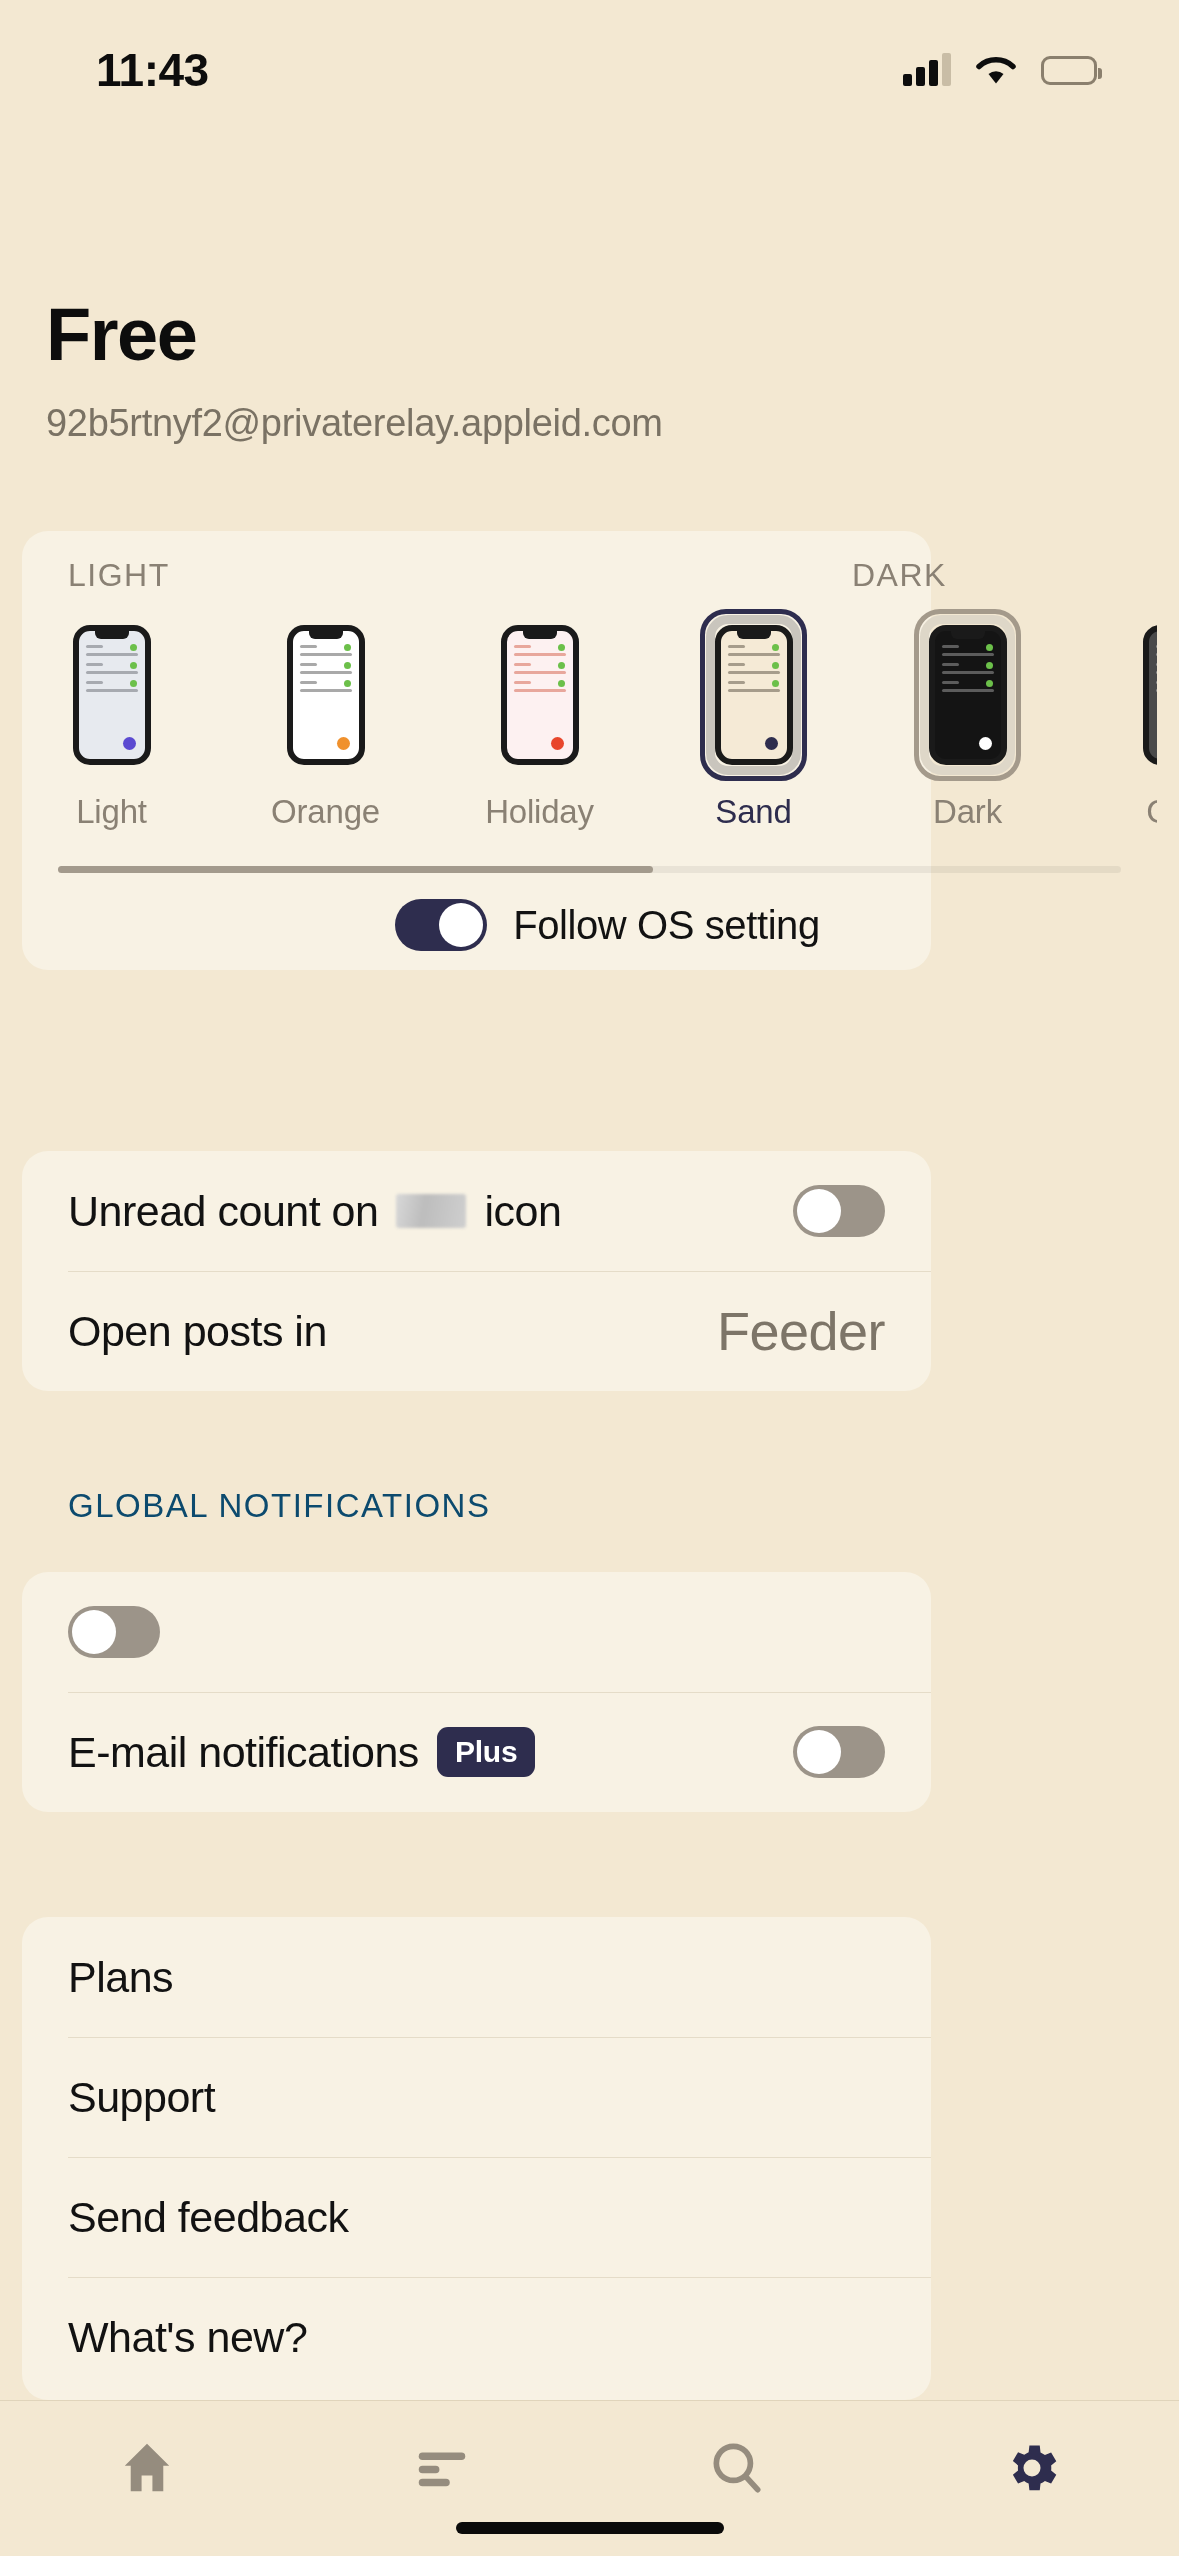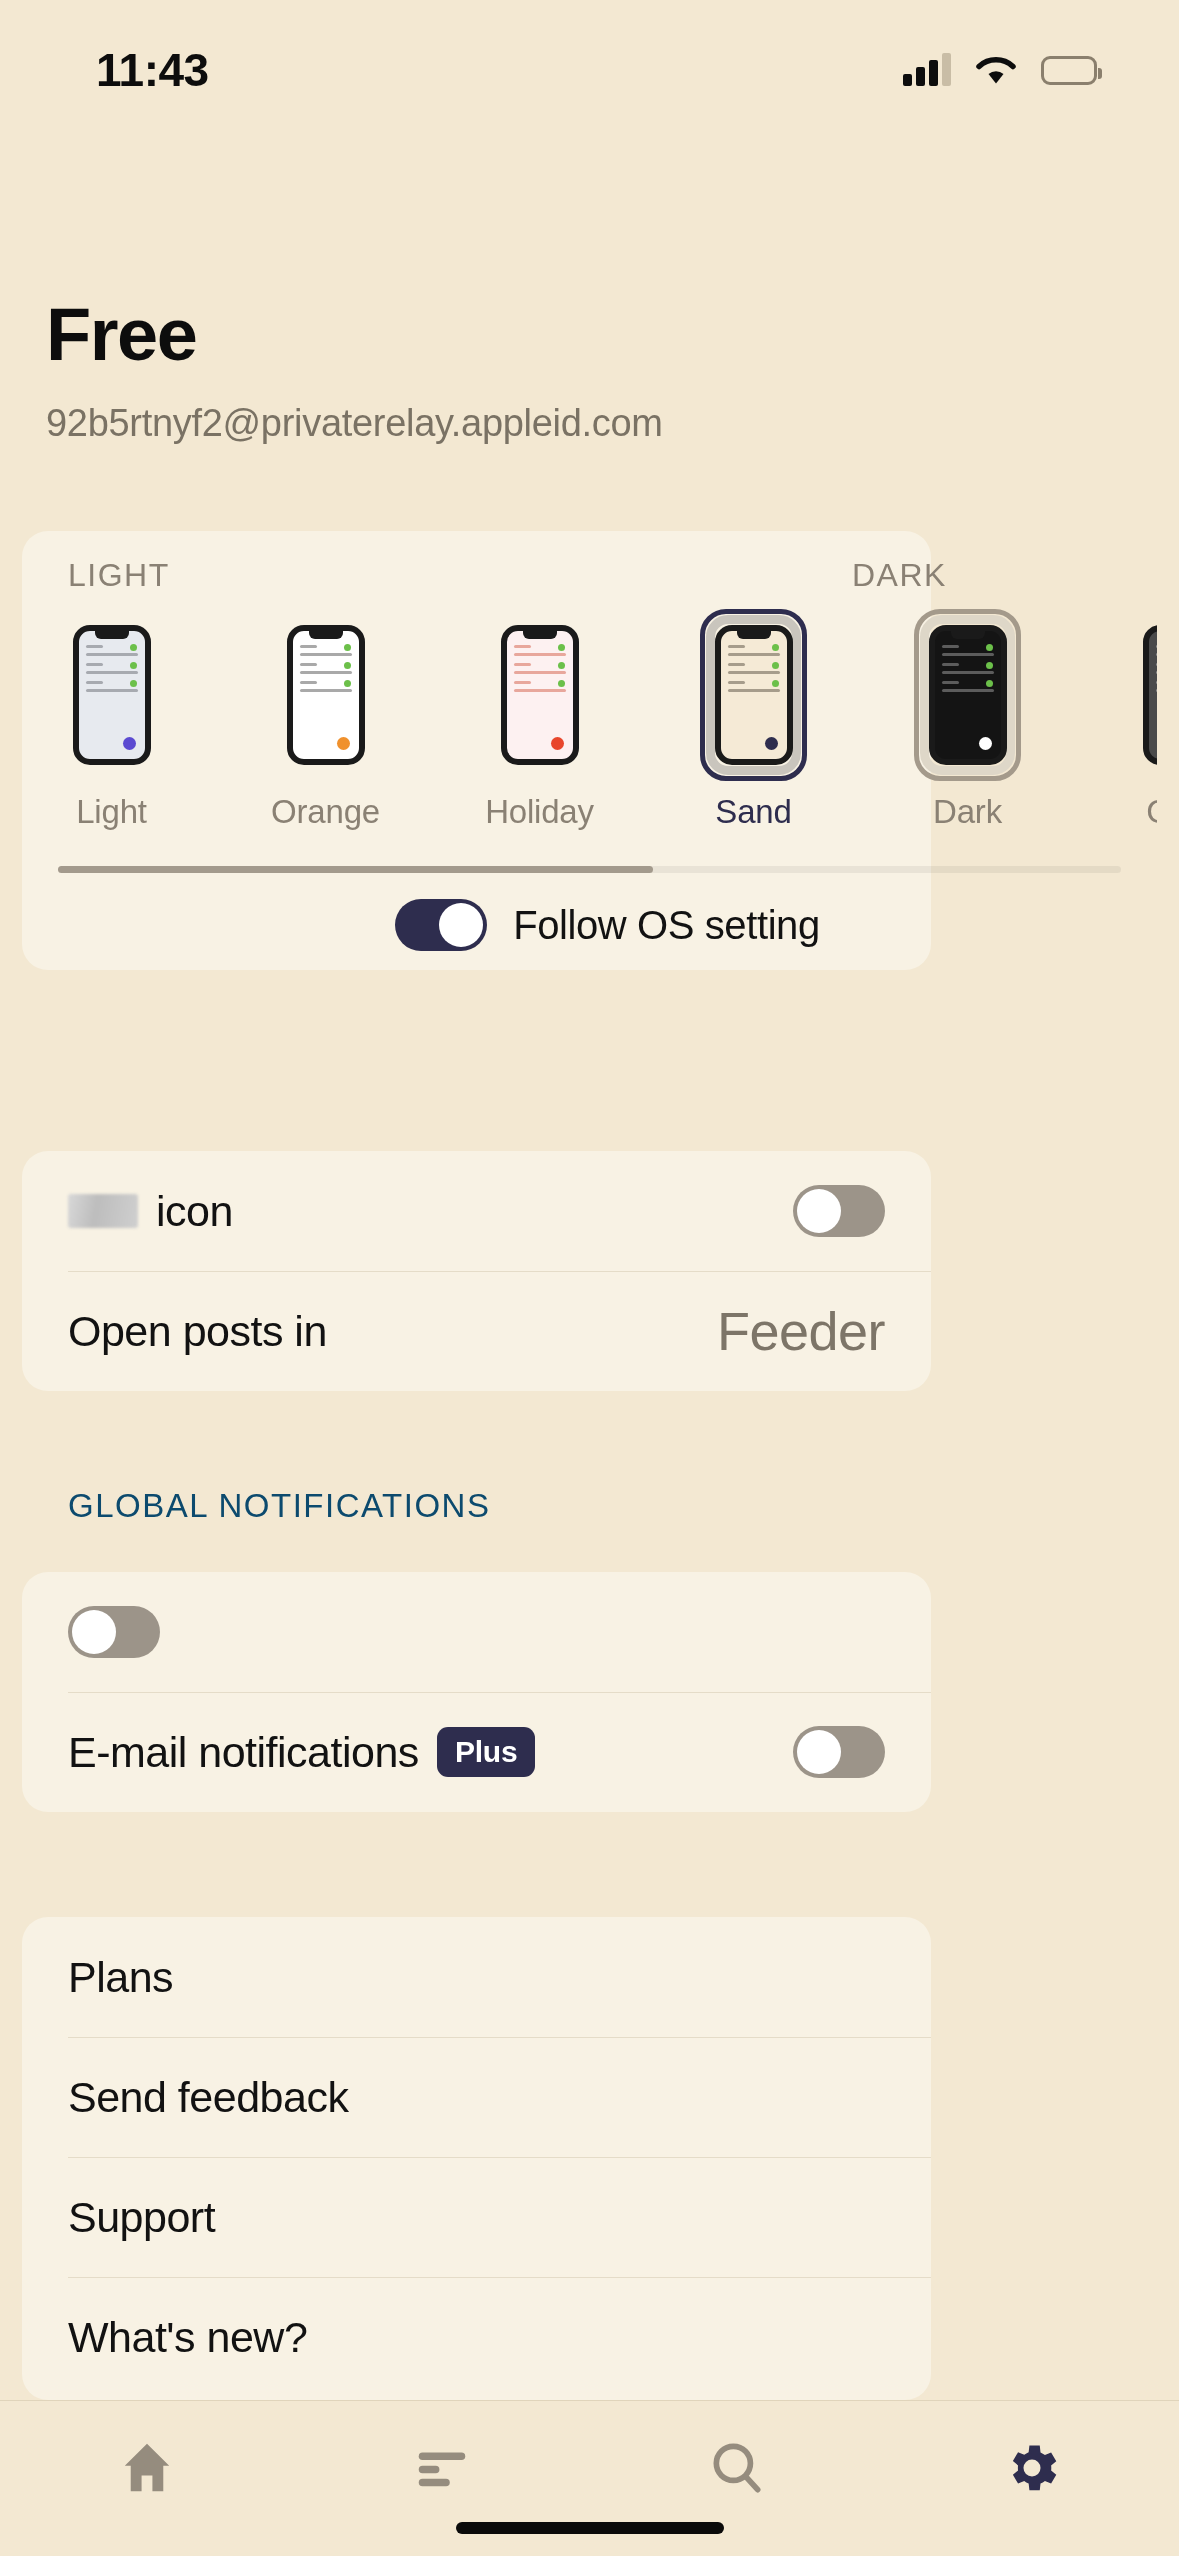--- a/index.html
+++ b/index.html
@@ -392,20 +392,21 @@
   <div class="oscard">
     <div class="toggle on">
         <span class="knob"></span>
       </div>
     <div class="os-label">Follow OS setting</div>
   </div>
 
   <div class="card list-card" style="top:1151px;">
     <div class="row">
       <div class="row-label">
+        <span>Unread count on</span>
         <span class="redacted"></span>
         <span>icon</span>
       </div>
       <div class="toggle off">
           <span class="knob"></span>
         </div>
     </div>
     <div class="row">
       <div class="row-label">Open posts in</div>
       <div class="row-value">Feeder</div>
@@ -429,24 +430,24 @@
           <span class="knob"></span>
         </div>
     </div>
   </div>
 
   <div class="card list-card" style="top:1917px;height:483px;">
     <div class="row">
       <div class="row-label">Plans</div>
     </div>
     <div class="row">
+      <div class="row-label">Support</div>
+    </div>
+    <div class="row">
       <div class="row-label">Send feedback</div>
-    </div>
-    <div class="row">
-      <div class="row-label">Support</div>
     </div>
     <div class="row">
       <div class="row-label">What's new?</div>
     </div>
   </div>
 
   <div class="navbar">
     <div class="navitem">
       <span>
         <svg width="62" height="62" viewBox="0 0 24 24">

